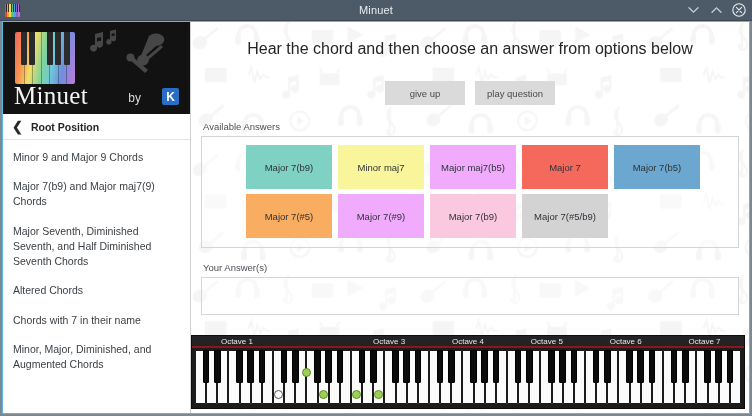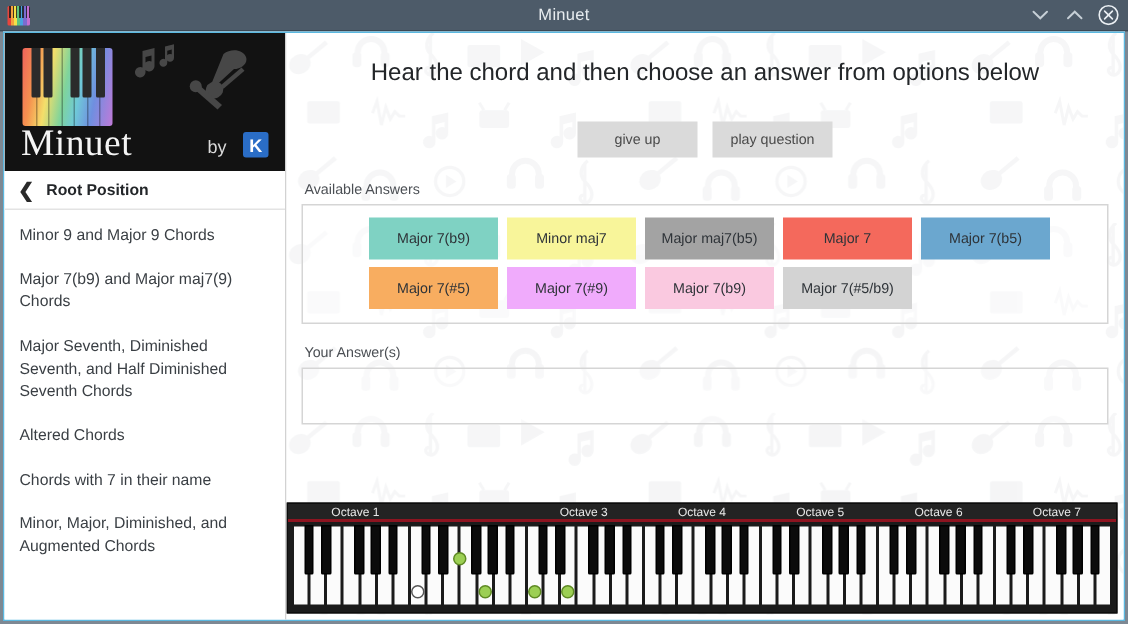--- a/index.html
+++ b/index.html
@@ -129,21 +129,21 @@
     position: absolute;
     left: 11px; top: 60px;
     font-family: "Liberation Serif", serif;
     font-size: 25px;
     color: #f4f4f4;
     letter-spacing: .3px;
   }
   #logo-by {
     position: absolute;
     right: 11px; bottom: 9px;
-    display: flex; align-items: flex-end; gap: 11px;
+    display: flex; align-items: flex-end; gap: 21px;
   }
   #logo-by-text {
     font-size: 12px; color: #d9d9d9;
   }
   #kde-badge {
     width: 17px; height: 17px;
     background: #2a6dc6;
     border-radius: 2px;
     display: flex; align-items: center; justify-content: center;
     color: #fff; font-size: 12px; font-weight: bold;
@@ -246,21 +246,21 @@
   }
   .answer-row {
     display: flex;
     justify-content: flex-start;
     gap: 6px;
     margin-bottom: 5px;
     padding-left: 38px;
   }
   .answer-row:last-child { margin-bottom: 0; }
   .answer-btn {
-    height: 28px;
+    height: 44px;
     min-width: 86px;
     border: none;
     font-size: 9.5px;
     color: #2e3338;
     font-family: "Liberation Sans", sans-serif;
     display: flex; align-items: center; justify-content: center;
     padding: 0 8px;
     cursor: pointer;
     white-space: nowrap;
   }
@@ -515,21 +515,21 @@
             <button class="action-btn">give up</button>
             <button class="action-btn">play question</button>
           </div>
 
           <div id="answers-section">
             <div class="section-label">Available Answers</div>
             <div id="answers-box">
               <div class="answer-row">
                 <button class="answer-btn" style="background: rgb(127, 210, 195);">Major 7(b9)</button>
                 <button class="answer-btn" style="background: rgb(248, 245, 154);">Minor maj7</button>
-                <button class="answer-btn" style="background: #a3a3a3;">Major maj7(b5)</button>
+                <button class="answer-btn" style="background: #f0abfc;">Major maj7(b5)</button>
                 <button class="answer-btn" style="background: rgb(244, 105, 92);">Major 7</button>
                 <button class="answer-btn" style="background: rgb(107, 167, 207);">Major 7(b5)</button>
               </div>
               <div class="answer-row">
                 <button class="answer-btn" style="background: rgb(248, 173, 96);">Major 7(#5)</button>
                 <button class="answer-btn" style="background: #f0abfc;">Major 7(#9)</button>
                 <button class="answer-btn" style="background: rgb(250, 201, 224);">Major 7(b9)</button>
                 <button class="answer-btn" style="background: rgb(211, 211, 211);">Major 7(#5/b9)</button>
               </div>
             </div>

